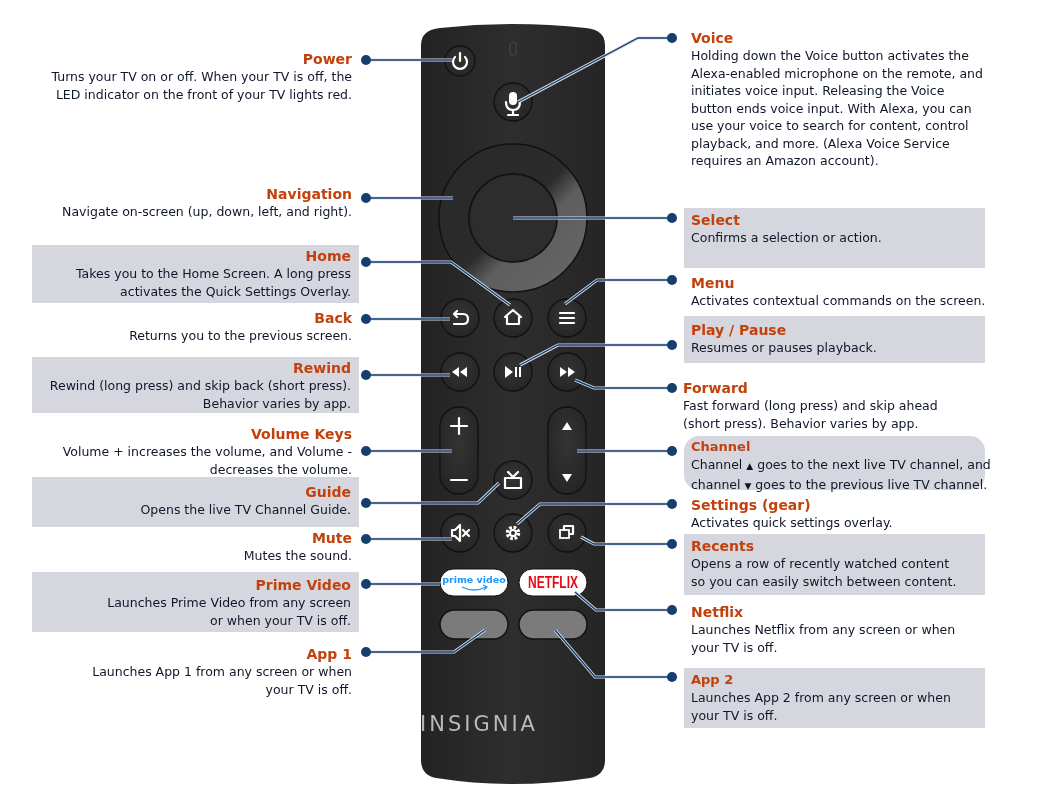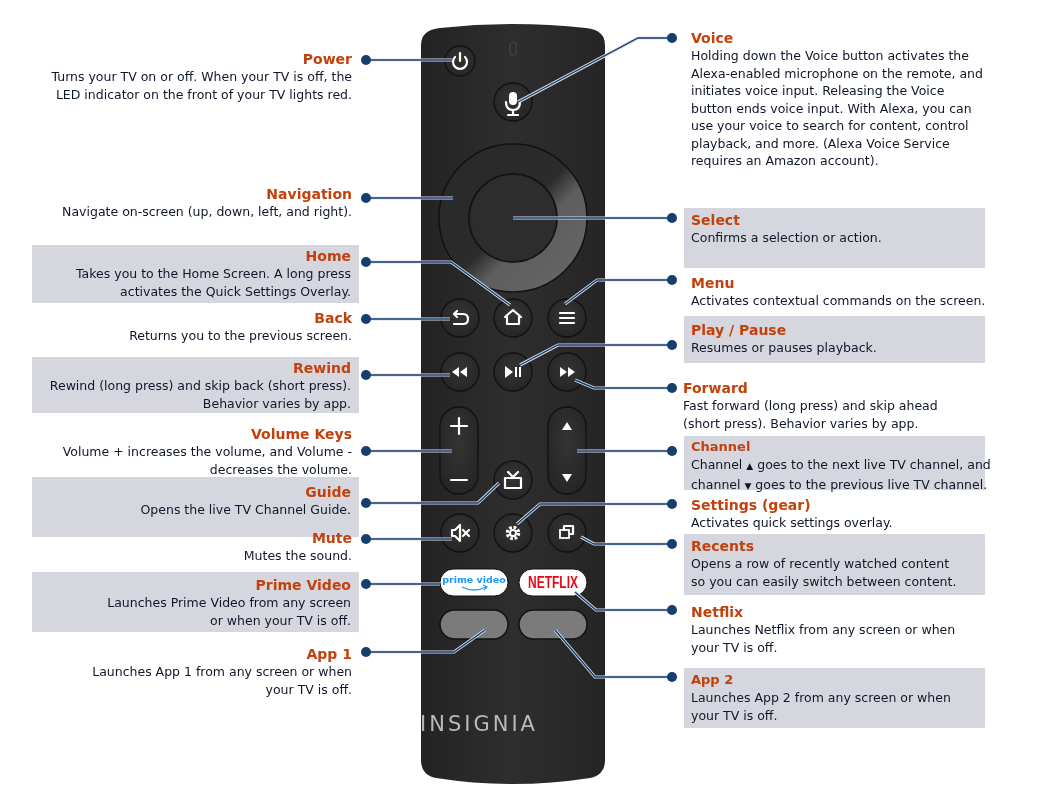--- a/index.html
+++ b/index.html
@@ -47,21 +47,21 @@
 <div class="callout left shaded" style="left:32px; top:357px; width:327px; height:56px; padding-top:2px;">
   <div class="title">Rewind</div>
   <div class="desc">Rewind (long press) and skip back (short press). Behavior varies by app.</div>
 </div>
 
 <div class="callout left" style="left:30px; top:425px; width:330px;">
   <div class="title">Volume Keys</div>
   <div class="desc" style="padding-left:30px;">Volume + increases the volume, and Volume - decreases the volume.</div>
 </div>
 
-<div class="callout left shaded" style="left:32px; top:477px; width:327px; height:60px; padding-top:6px;">
+<div class="callout left shaded" style="left:32px; top:477px; width:327px; height:50px; padding-top:6px;">
   <div class="title">Guide</div>
   <div class="desc">Opens the live TV Channel Guide.</div>
 </div>
 
 <div class="callout left" style="left:30px; top:529px; width:330px;">
   <div class="title">Mute</div>
   <div class="desc">Mutes the sound.</div>
 </div>
 
 <div class="callout left shaded" style="left:32px; top:572px; width:327px; height:60px; padding-top:4px;">
@@ -92,21 +92,21 @@
 <div class="callout right shaded" style="left:684px; top:316px; width:301px; height:47px; padding-top:5px;">
   <div class="title">Play / Pause</div>
   <div class="desc">Resumes or pauses playback.</div>
 </div>
 
 <div class="callout right" style="left:676px; top:379px; width:300px;">
   <div class="title">Forward</div>
   <div class="desc">Fast forward (long press) and skip ahead (short press). Behavior varies by app.</div>
 </div>
 
-<div class="callout right shaded" style="left:684px; top:436px; width:301px; height:54px; padding-top:2px;">
+<div class="callout right shaded" style="left:684px; top:436px; width:301px; height:54px; padding-top:2px;border-radius:15px;">
   <div class="title" style="font-size:13px;">Channel</div>
   <div class="desc" style="white-space:nowrap;">
     <span>Channel</span>
     <span class="ch-label-arrow">▲</span>
     <span>goes to the next live TV channel, and</span>
   </div>
   <div class="desc" style="white-space:nowrap;">
     <span>channel</span>
     <span class="ch-label-arrow">▼</span>
     <span>goes to the previous live TV channel.</span>

